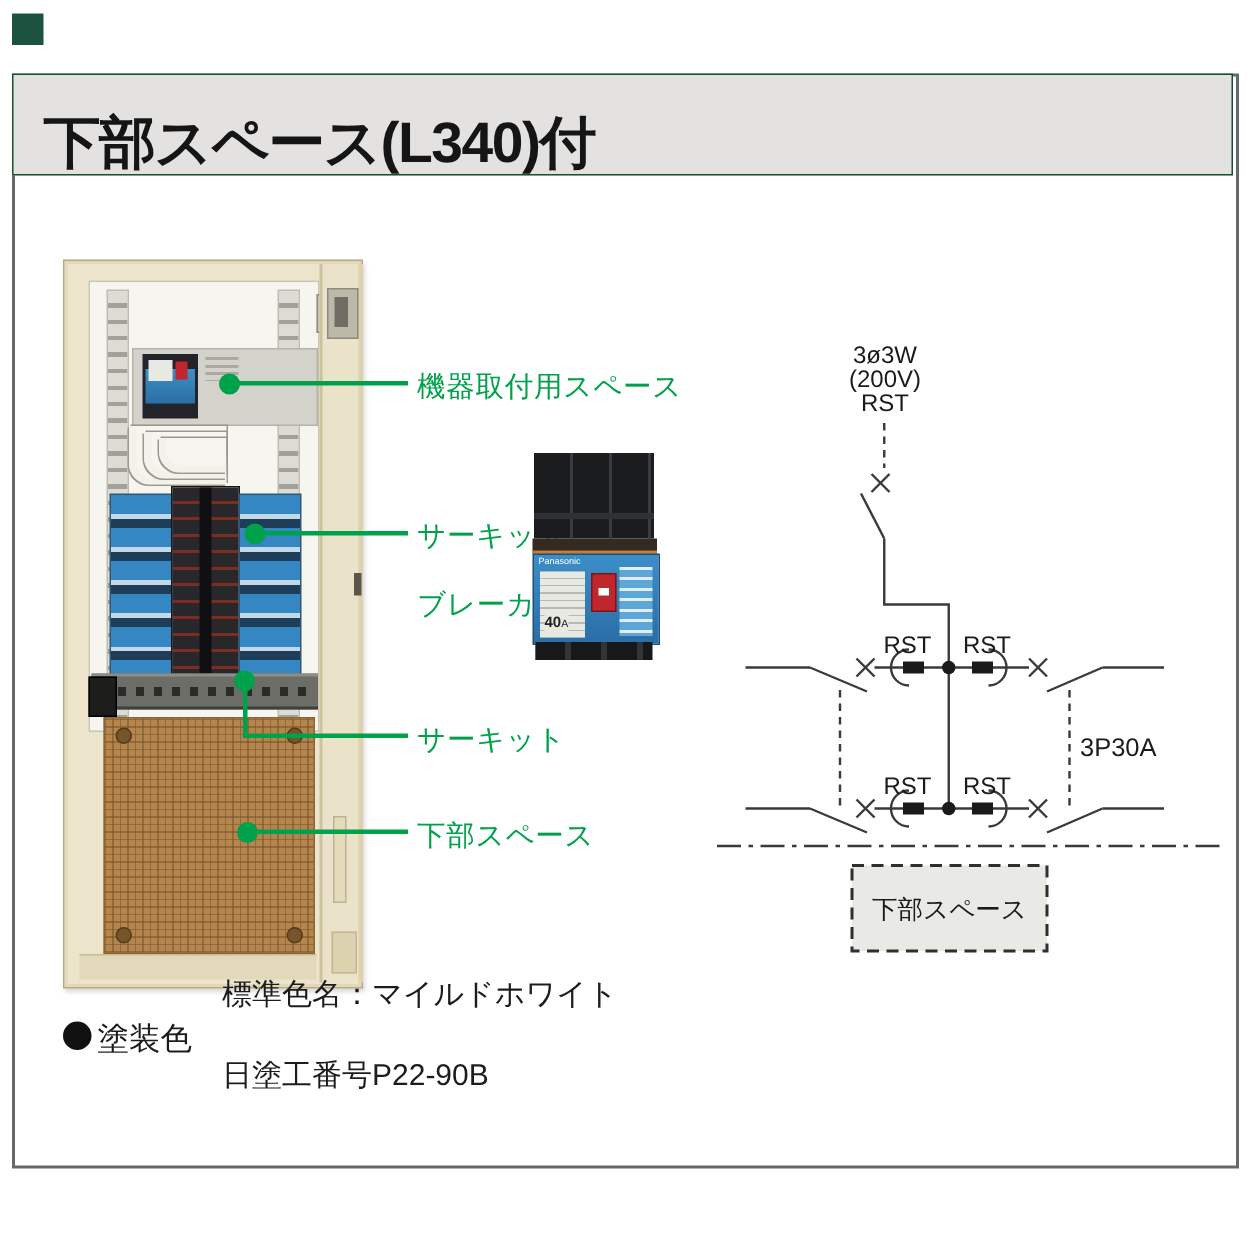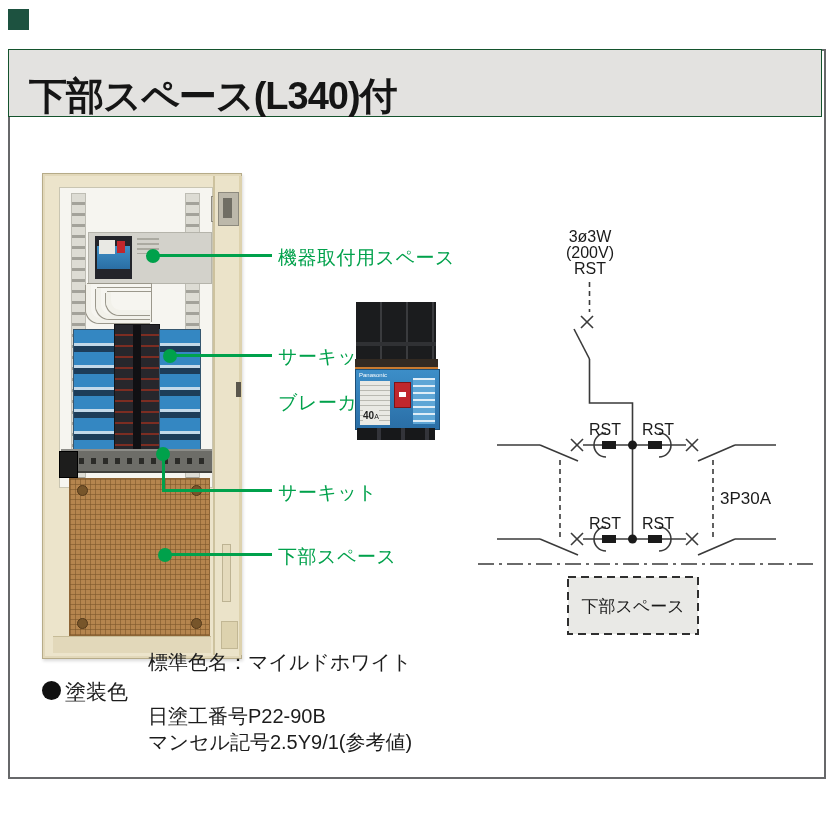--- a/index.html
+++ b/index.html
@@ -259,15 +259,14 @@
       <text x="188" y="319">RST</text>
     </g>
     <text x="250" y="294" font-size="17">3P30A</text>
     <text x="163" y="402" font-size="17" text-anchor="middle">下部スペース</text>
   </svg>
 
   <div class="abs bullet"></div>
   <div class="abs paint-label">塗装色</div>
   <div class="abs paint-line" style="top:649px;text-align:center;">標準色名：マイルドホワイト</div>
   <div class="abs paint-line" style="top:703px;text-align:right;">日塗工番号P22-90B</div>
-  <div class="abs paint-line" style="top:729px;">マンセル記号2.5Y9/1(参考値)</div>
 
 </div>
 
 </body></html>

